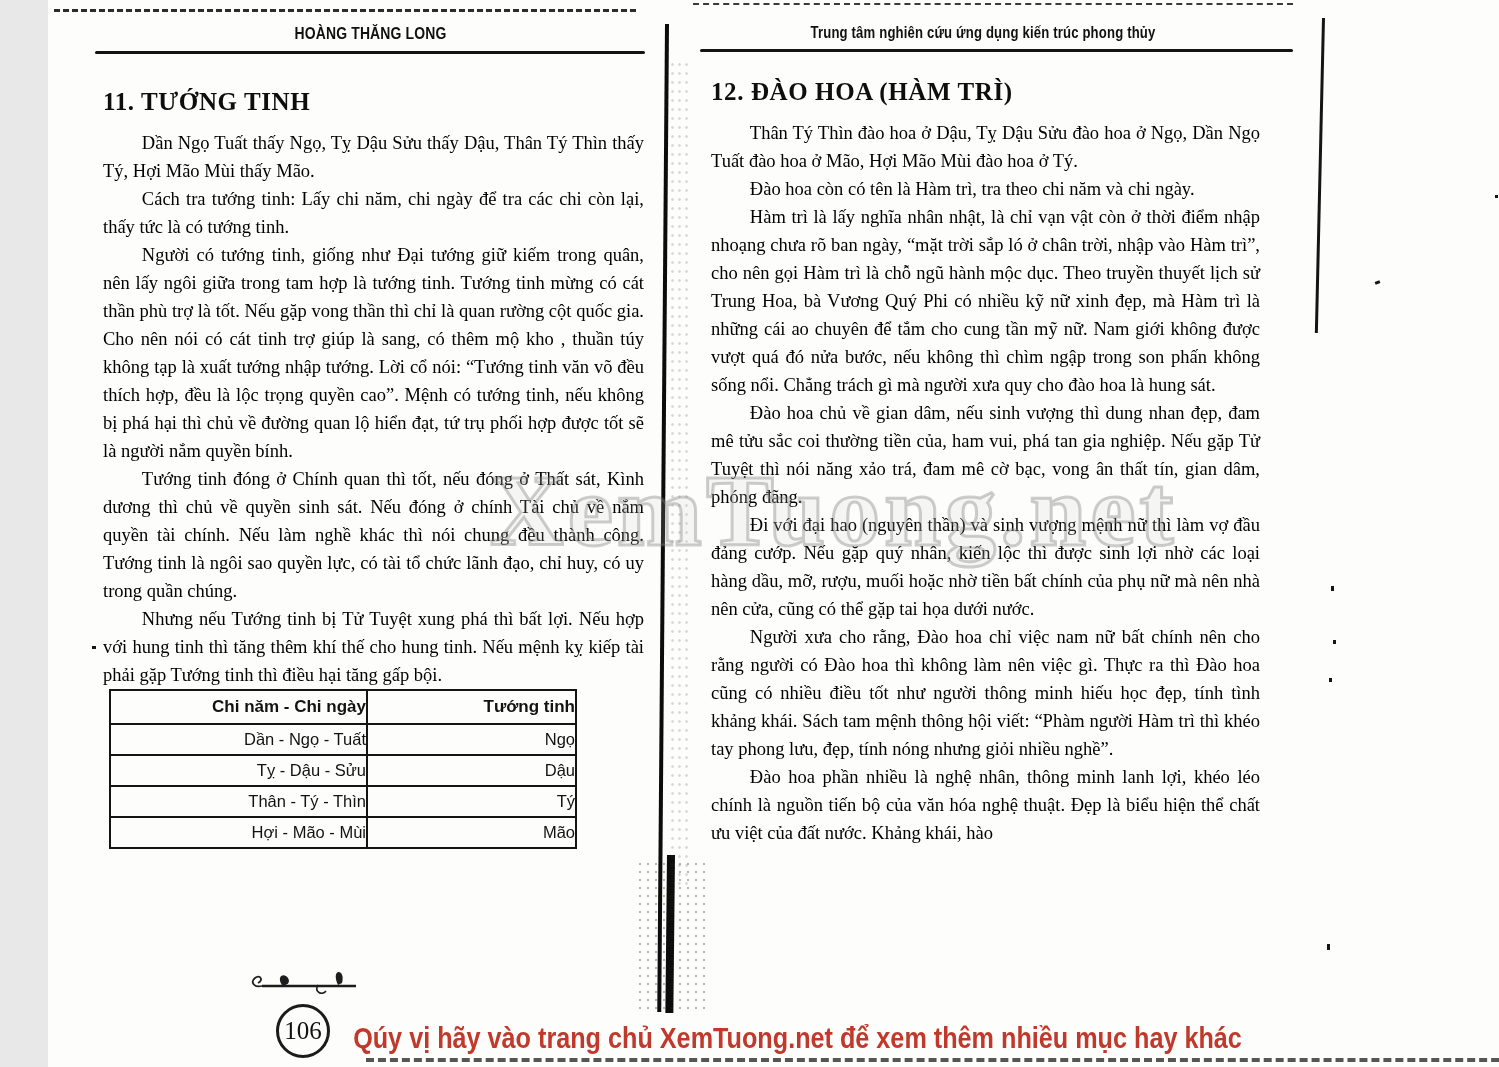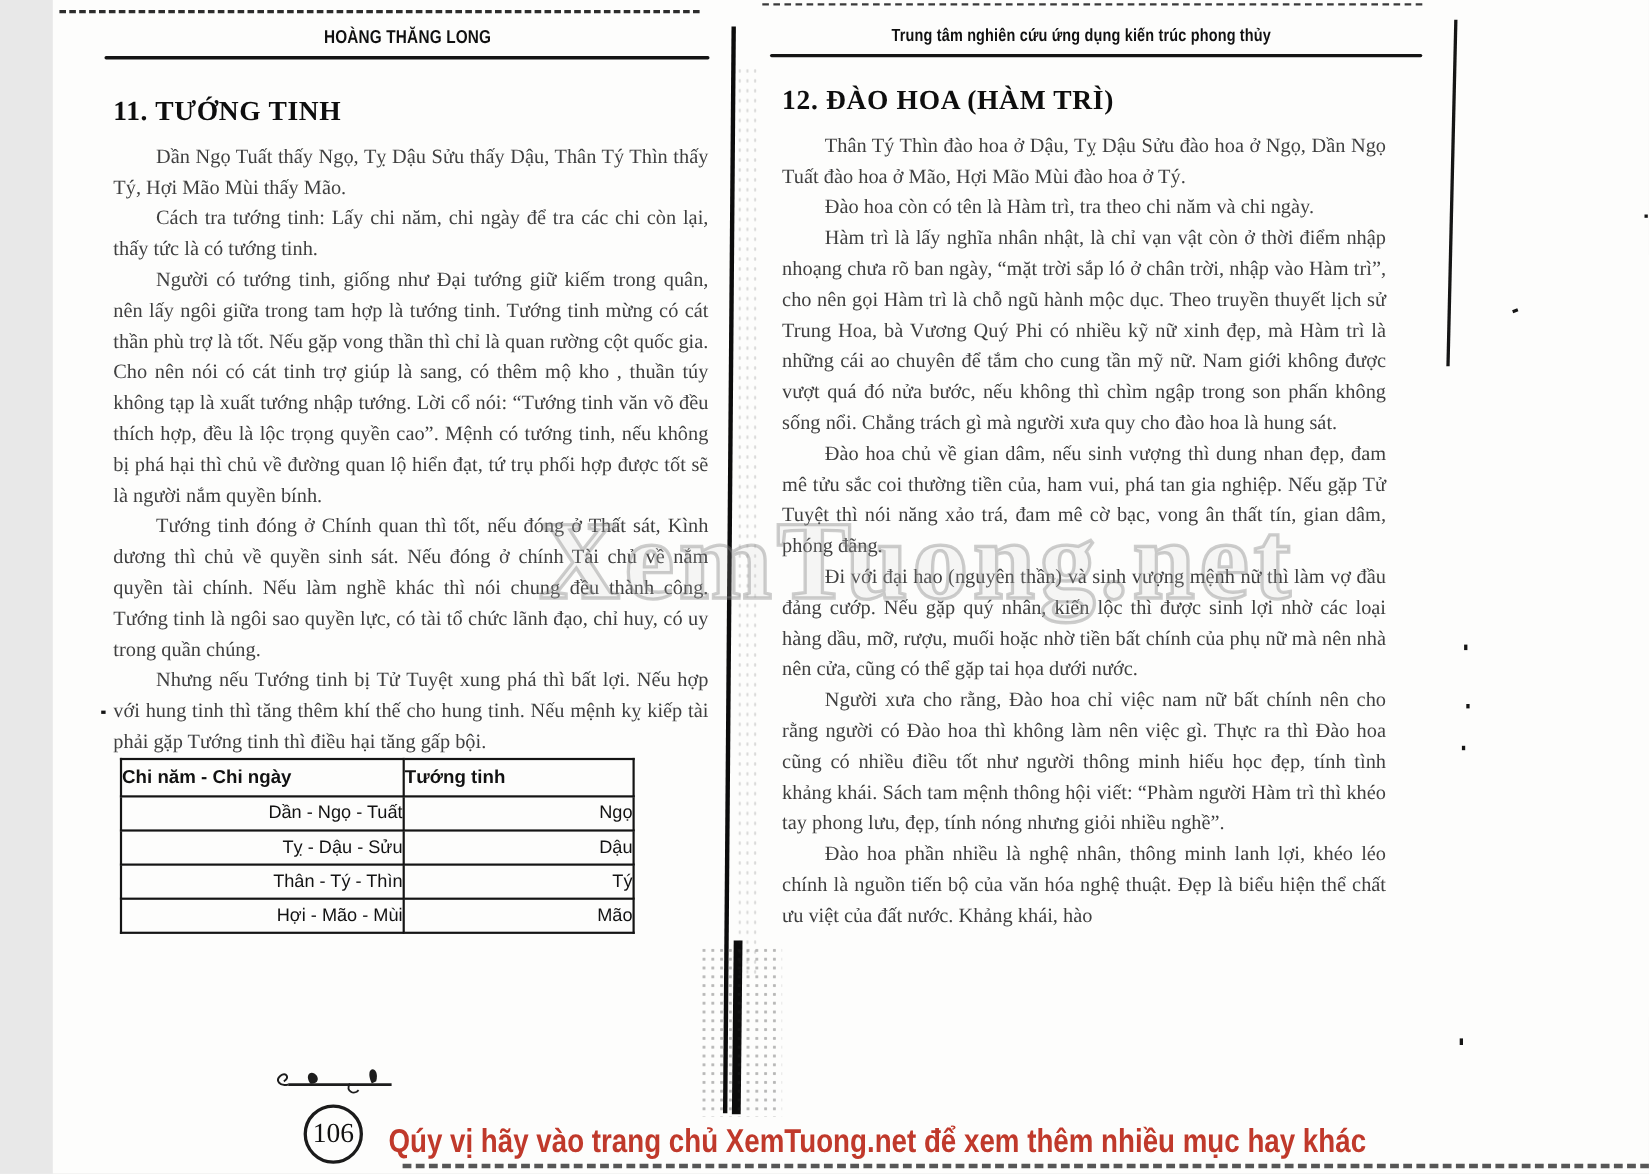--- a/index.html
+++ b/index.html
@@ -12,37 +12,37 @@
     position:absolute;top:24px;text-align:center;
     font-family:"Liberation Sans","DejaVu Sans",sans-serif;
     font-weight:bold;font-size:17px;letter-spacing:.2px;color:#101010;
     transform:scaleX(.82);transform-origin:center;white-space:nowrap;
   }
   .head-rule{position:absolute;height:3px;background:#141414;border-radius:2px;}
   
   .page-col{position:absolute;}
   .page-col p{
     margin:0;text-indent:2.1em;text-align:justify;
-    font-size:18.5px;line-height:28px;color:#404040;
+    font-size:18.5px;line-height:28px;color:#000000;
   }
   .section-title{
     font-size:25px;font-weight:bold;letter-spacing:.6px;
     margin:0 0 13px 0;color:#0e0e0e;
   }
   .table-caption{
     font-size:19px;font-weight:bold;font-style:italic;
     margin:9px 0 8px 0;text-indent:1.8em;color:#141414;
   }
   table.lookup{
     border-collapse:collapse;width:468px;margin-left:6px;
     font-family:"Liberation Sans","DejaVu Sans",sans-serif;color:#121212;
   }
   table.lookup th{
     border:2px solid #141414;font-size:17px;font-weight:bold;
-    height:32px;text-align:left;padding:0;
+    height:32px;text-align:right;padding:0;
   }
   table.lookup td{
     border:2px solid #141414;font-size:16.5px;font-weight:normal;
     height:29px;text-align:right;padding:0;
   }
   
   .ornament{position:absolute;display:flex;align-items:center;flex-direction:column;}
   .ornament .circle{
     width:48px;height:48px;border:3px solid #1b1b1b;border-radius:50%;
     display:flex;align-items:center;justify-content:center;

